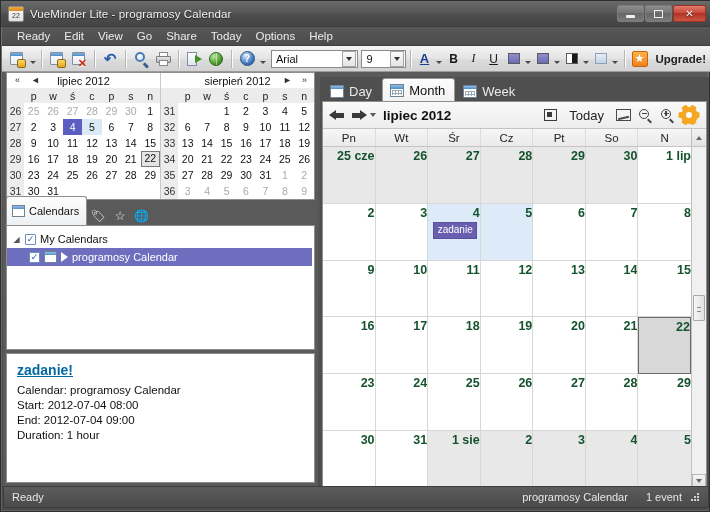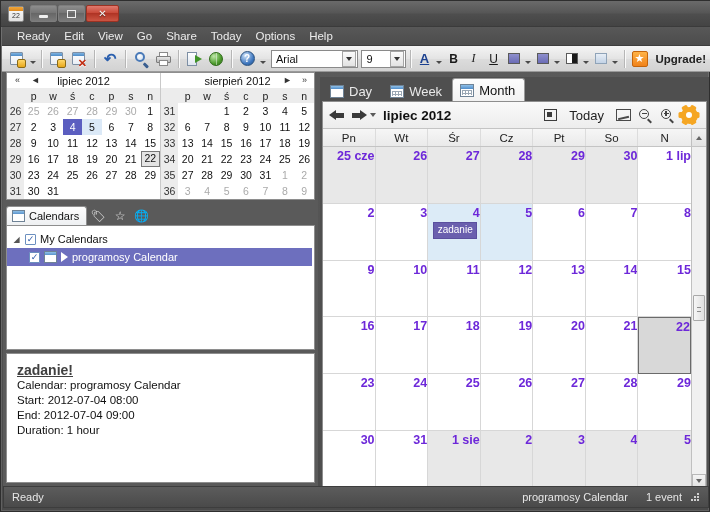--- a/index.html
+++ b/index.html
@@ -218,21 +218,21 @@
   .mini-div{ width:1px;background:#c9c9c9;}
 
   
   #cal-panel{
     position:absolute; left:3px; top:133px; width:309px; height:144px;
   }
   #cal-tabs{
     height:20px; display:flex; align-items:flex-end; gap:0;
   }
   .ctab{
-    height:19px; padding:0 7px 0 5px; display:flex;align-items:center;gap:4px;
+    height:29px; padding:0 7px 0 5px; display:flex;align-items:center;gap:4px;
     background:linear-gradient(180deg,#6a6a6a,#585858);
     border:1px solid #474747; border-bottom:none;
     border-radius:3px 3px 0 0; color:#e8e8e8; font-size:11px;justify-content:center;
   }
   .ctab.active{
     background:linear-gradient(180deg,#fdfdfd,#eef0f2);
     color:#111; border-color:#8e8e8e;
   }
   .ctab-icon{ width:13px;height:12px;background:#fff;border:1px solid #6f8396;
               position:relative; flex:none;}
@@ -261,21 +261,22 @@
          border-left:7px solid #1a1a1a; flex:none;}
   .tree-row.selected .play{ border-left-color:#fff;}
 
   
   #details{
     position:absolute; left:3px; top:281px; width:309px; height:130px;
     background:#fff; border:1px solid #8e8e8e; padding:8px 10px;
     overflow:hidden;
   }
   #det-title{
-    color:#404040; font-size:14px; font-weight:bold; text-decoration:underline;
+    color:#0369a1; font-size:14px; font-weight:bold; text-decoration:underline;
+    margin-bottom:5px;
   }
   .det-line{ font-size:11.5px; color:#111; line-height:15px;}
   .det-line b{ font-weight:normal;}
 
   
   #view-tabs{
     position:absolute; left:2px; top:0; height:25px; display:flex; align-items:flex-end;
   }
   .vtab{
     height:23px; padding:0 9px 0 7px; display:flex;align-items:center;gap:5px;
@@ -366,21 +367,21 @@
     flex:1; display:grid; grid-template-columns:repeat(7,1fr);
     grid-template-rows:repeat(6,1fr);
   }
   .cell{
     border-right:1px solid #d7d7d7; border-bottom:1px solid #d7d7d7;
     background:#fff; position:relative; padding:2px 0 0 3px; overflow:hidden;
   }
   .cell:nth-child(7n){border-right:none;}
   .cell.other{ background:#e8e8e8;}
   .cell.hl{ background:#dcebf7;}
-  .cell .dnum{ font-size:12.5px; font-weight:bold; color:#6d28d9; line-height:14px;}
+  .cell .dnum{ font-size:12.5px; font-weight:bold; color:#14532d; line-height:14px;}
   .cell.today-cell{ background:#d8d8d8; border:1.5px solid #6a6a6a;}
   .evt{
     margin:2px 3px 0 0; background:#6a5fae; color:#fff; font-size:10px;
     padding:1px 3px 2px 4px; border:1px solid #5a4f9e; line-height:12px;
     display:inline-block; max-width:95%; white-space:nowrap; overflow:hidden;
   }
   
   #vscroll{
     width:15px; background:#f0f0f0; border-left:1px solid #c0c0c0;
     position:relative; flex:none;
@@ -427,20 +428,21 @@
 </head>
 <body>
 
 <div id="window">
   <div class="frame-edge"></div>
 
   <div id="titlebar">
     <div id="app-icon">
       <div class="num">22</div>
     </div>
+    <div id="title-text">VueMinder Lite - programosy Calendar</div>
     <div id="win-buttons">
       <div class="winbtn">
         <div class="min-gl"></div>
       </div>
       <div class="winbtn">
         <div class="max-gl"></div>
       </div>
       <div class="winbtn close">
         <span class="gl">✕</span>
       </div>
@@ -782,27 +784,27 @@
       </div>
     </div>
   </div>
 
   <div id="right-pane">
     <div id="view-tabs">
       <div class="vtab">
         <span class="vtab-ic"></span>
         <span>Day</span>
       </div>
+      <div class="vtab active">
+        <span class="vtab-ic month"></span>
+        <span>Month</span>
+      </div>
       <div class="vtab">
         <span class="vtab-ic week"></span>
         <span>Week</span>
-      </div>
-      <div class="vtab active">
-        <span class="vtab-ic month"></span>
-        <span>Month</span>
       </div>
     </div>
 
     <div id="cal-box">
       <div id="nav-bar">
         <div class="arrow-left"></div>
         <div class="arrow-right"></div>
         <div class="nav-drop">
             <i></i>
           </div>

